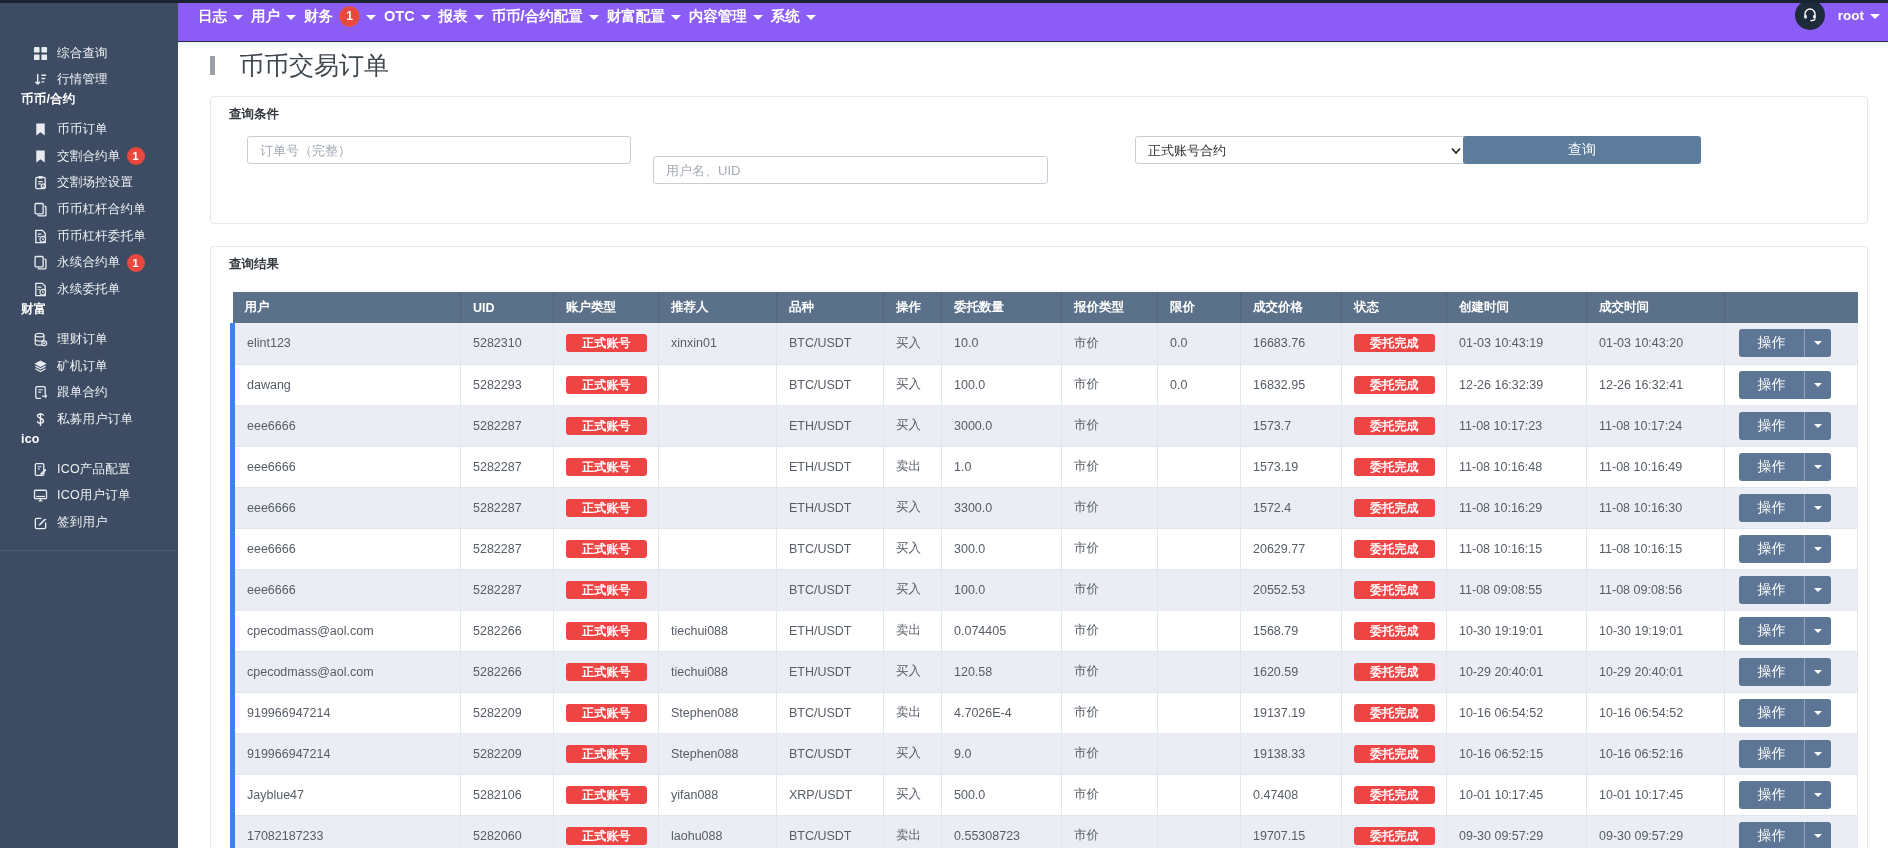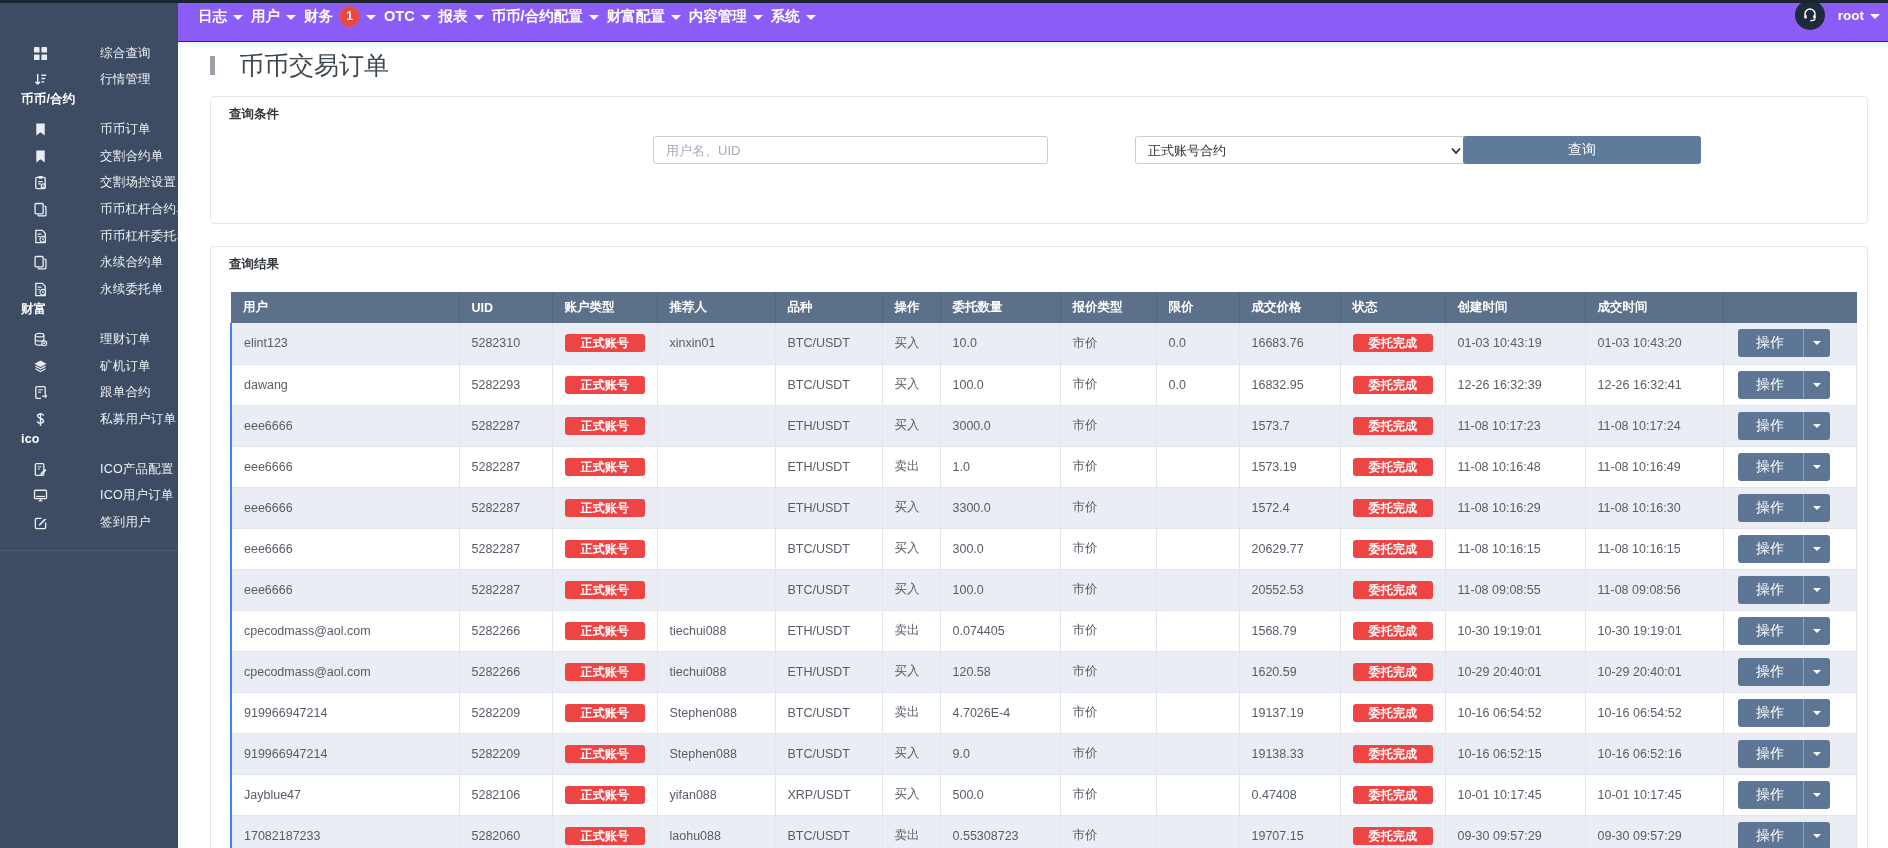--- a/index.html
+++ b/index.html
@@ -14,21 +14,21 @@
   .top-strip { position:absolute; left:0; top:0; width:1888px; height:3px; background:#1a2431; z-index:30; }
 
   
   .sidebar {
     position:absolute; left:0; top:0; width:178px; height:848px;
     background:#3d4c63; z-index:20; overflow:hidden;
   }
   .side-menu { padding-top:39.8px; }
   .side-item {
     height:26.7px; display:flex; align-items:center;
-    color:#eef1f4; cursor:pointer; white-space:nowrap;gap:43px;
+    color:#eef1f4; cursor:pointer; white-space:nowrap;
   }
   .side-item .icon {
     width:15px; height:15px; margin-left:33px; flex:0 0 15px;
     display:flex; align-items:center; justify-content:center;
   }
   .side-item .icon svg { width:15px; height:15px; display:block; }
   .side-item .lbl { margin-left:9px; font-size:12.5px; letter-spacing:0.2px; }
   .side-section {
     height:20px; line-height:20px; padding-left:21px; margin-top:-4px; margin-bottom:7px;
     color:#ffffff; font-weight:bold; font-size:12.5px; letter-spacing:0.2px;
@@ -92,21 +92,21 @@
 
   
   .form-row { position:absolute; left:0; top:39px; width:100%; height:28px; }
   .q-input {
     position:absolute; height:28px; border:1px solid #c9ced6; border-radius:3px;
     font-size:13px; color:#333; padding:0 12px; outline:none;
     font-family:"Liberation Sans", sans-serif;
   }
   .q-input::placeholder { color:#a3aab4; opacity:1; }
   .q-input.order-no { left:36px;  width:384px; }
-  .q-input.user-uid { left:442px; width:395px; }
+  .q-input.user-uid { left:442px; width:395px;margin-top:20px; }
   .q-select-wrap { position:absolute; left:884px; width:375px; height:28px;padding-left:40px; }
   .q-select {
     width:100%; height:28px; border:1px solid #c9ced6; border-radius:3px;
     background:#fff; font-size:13px; color:#333; padding:0 26px 0 9px;
     -webkit-appearance:none; appearance:none; outline:none; padding-left:12px;
     font-family:"Liberation Sans", sans-serif;
   }
   .select-chevron { position:absolute; right:9px; top:9.5px; width:10px; height:10px; pointer-events:none; }
   .select-chevron svg { display:block; }
   .q-button {
@@ -138,21 +138,21 @@
     background:#5b7089; color:#ffffff; font-weight:bold; text-align:left;
     height:31px; padding:0 0 0 12px; font-size:12.5px;
     border-right:1px solid #52657c;
   }
   .result-table thead th:last-child { border-right:1px solid #5b7089; }
   .result-table tbody td {
     height:41px; padding:0 0 0 12px; color:#565d66;
     border-right:1px solid #e2e7ed; border-bottom:1px solid #e2e7ed;
     overflow:hidden; white-space:nowrap;
   }
-  .result-table tbody td:first-child { border-left:2px solid #3b82f6; }
+  .result-table tbody td:first-child { border-left:5px solid #3b82f6; }
   .result-table tbody tr:nth-child(odd) td { background:#eaeef4; }
   .result-table tbody tr:nth-child(even) td { background:#ffffff; }
 
   .badge-green {
     display:inline-block; background:#ef4444; color:#fff; font-size:12px;
     line-height:18px; padding:0 16px; border-radius:3px; font-weight:bold;
     letter-spacing:0.2px;
   }
   .split-btn { display:inline-flex; height:28px; margin-left:2px; cursor:pointer; vertical-align:middle; }
   .split-main {
@@ -399,20 +399,21 @@
   <div class="content-tint"></div>
 
   <div class="page-title">
     <span class="title-marker"></span>
     <span class="title-text">币币交易订单</span>
   </div>
 
   <section class="panel panel-query">
     <div class="panel-label">查询条件</div>
     <div class="form-row">
+      <input class="q-input order-no" type="text" placeholder="订单号（完整）" style="">
       <input class="q-input user-uid" type="text" placeholder="用户名、UID" style="">
       <div class="q-select-wrap">
         <select class="q-select" id="account-select"><option>正式账号合约</option></select>
         <span class="select-chevron">
           <svg viewBox="0 0 10 10">
               <path d="M1 2.5 L5 7 L9 2.5" fill="none" stroke="#222" stroke-width="1.6"></path>
             </svg>
         </span>
       </div>
       <button class="q-button">查询</button>

